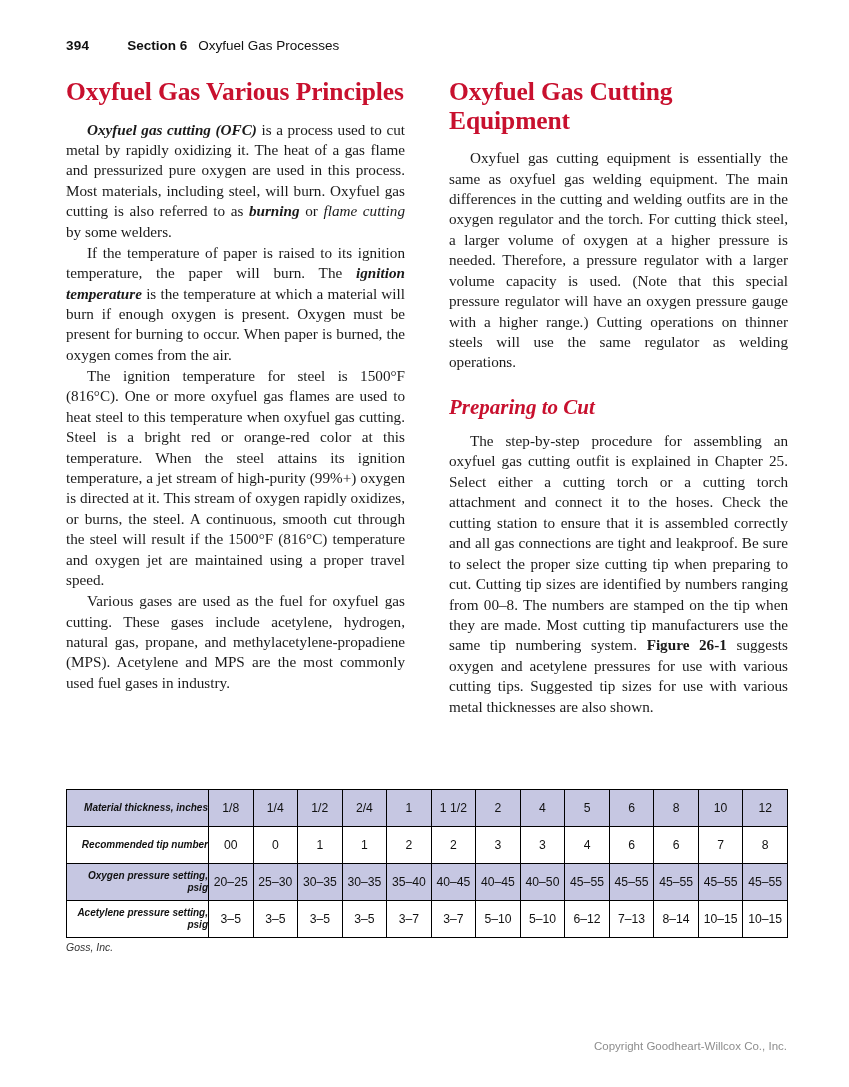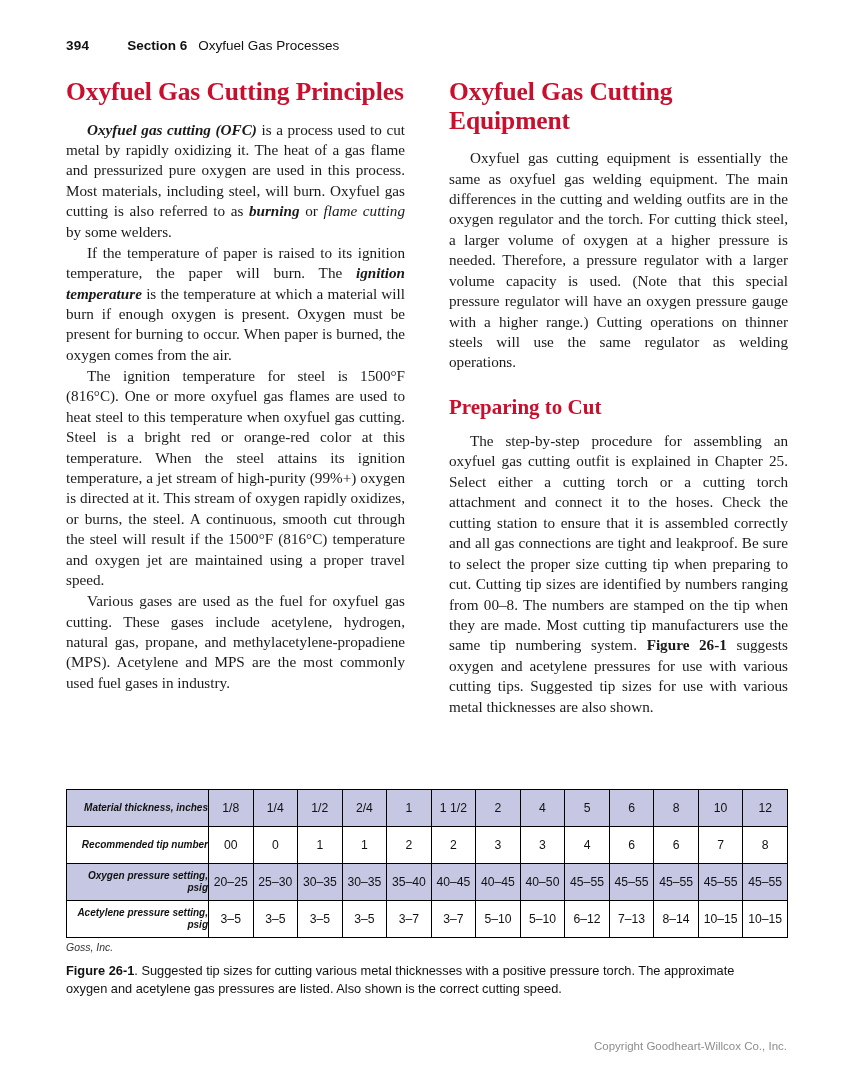--- a/index.html
+++ b/index.html
@@ -69,20 +69,21 @@
     margin: 0 0 13px 0;
     letter-spacing: -0.1px;
   }
   h2.sub-head {
     color: #c8102e;
     font-family: "Liberation Serif", serif;
     font-weight: bold;
     font-size: 21px;
     line-height: 1.15;
     margin: 22px 0 12px 0;
+    font-style: italic;
   }
 
   p.body-par {
     margin: 0 0 0.5px 0;
     font-size: 15.2px;
     line-height: 1.345;
     text-align: justify;
     text-indent: 21px;
     hyphens: auto;
     -webkit-hyphens: auto;
@@ -170,21 +171,21 @@
 
   <div class="running-head">
     <span class="rh-page-number">394</span>
     <span class="rh-section">Section 6</span>
     <span class="rh-title">Oxyfuel Gas Processes</span>
   </div>
 
   <div class="columns">
 
     <div class="col">
-      <h1 class="section-head">Oxyfuel Gas Cutting Principles</h1>
+      <h1 class="section-head">Oxyfuel Gas Various Principles</h1>
 
       <p class="body-par"><span class="bi">Oxyfuel gas cutting (OFC)</span><span> is a process used to cut metal by rapidly oxidizing it. The heat of a gas flame and pressurized pure oxygen are used in this process. Most materials, including steel, will burn. Oxyfuel gas cutting is also referred to as </span><span class="bi">burning</span><span> or </span><i>flame cutting</i><span> by some welders.</span></p>
 
       <p class="body-par"><span>If the temperature of paper is raised to its ignition temperature, the paper will burn. The </span><span class="bi">ignition temperature</span><span> is the temperature at which a material will burn if enough oxygen is present. Oxygen must be present for burning to occur. When paper is burned, the oxygen comes from the air.</span></p>
 
       <p class="body-par">The ignition temperature for steel is 1500°F (816°C). One or more oxyfuel gas flames are used to heat steel to this temperature when oxyfuel gas cutting. Steel is a bright red or orange-red color at this temperature. When the steel attains its ignition temperature, a jet stream of high-purity (99%+) oxygen is directed at it. This stream of oxygen rapidly oxidizes, or burns, the steel. A continuous, smooth cut through the steel will result if the 1500°F (816°C) temperature and oxygen jet are maintained using a proper travel speed.</p>
 
       <p class="body-par">Various gases are used as the fuel for oxyfuel gas cutting. These gases include acetylene, hydrogen, natural gas, propane, and methylacetylene-propadiene (MPS). Acetylene and MPS are the most commonly used fuel gases in industry.</p>
     </div>
 
@@ -263,20 +264,17 @@
             <td>5–10</td>
             <td>6–12</td>
             <td>7–13</td>
             <td>8–14</td>
             <td>10–15</td>
             <td>10–15</td>
           </tr>
         </tbody>
     </table>
     <div class="credit">Goss, Inc.</div>
-    <div class="fig-caption">
-      <span class="fig-label">Figure 26-1</span><span>. Suggested tip sizes for cutting various metal thicknesses with a positive pressure torch. The approximate oxygen and acetylene gas pressures are listed. Also shown is the correct cutting speed.</span>
-    </div>
   </div>
 
   <div class="page-footer">Copyright Goodheart-Willcox Co., Inc.</div>
 
 </div>
 
 </body></html>

